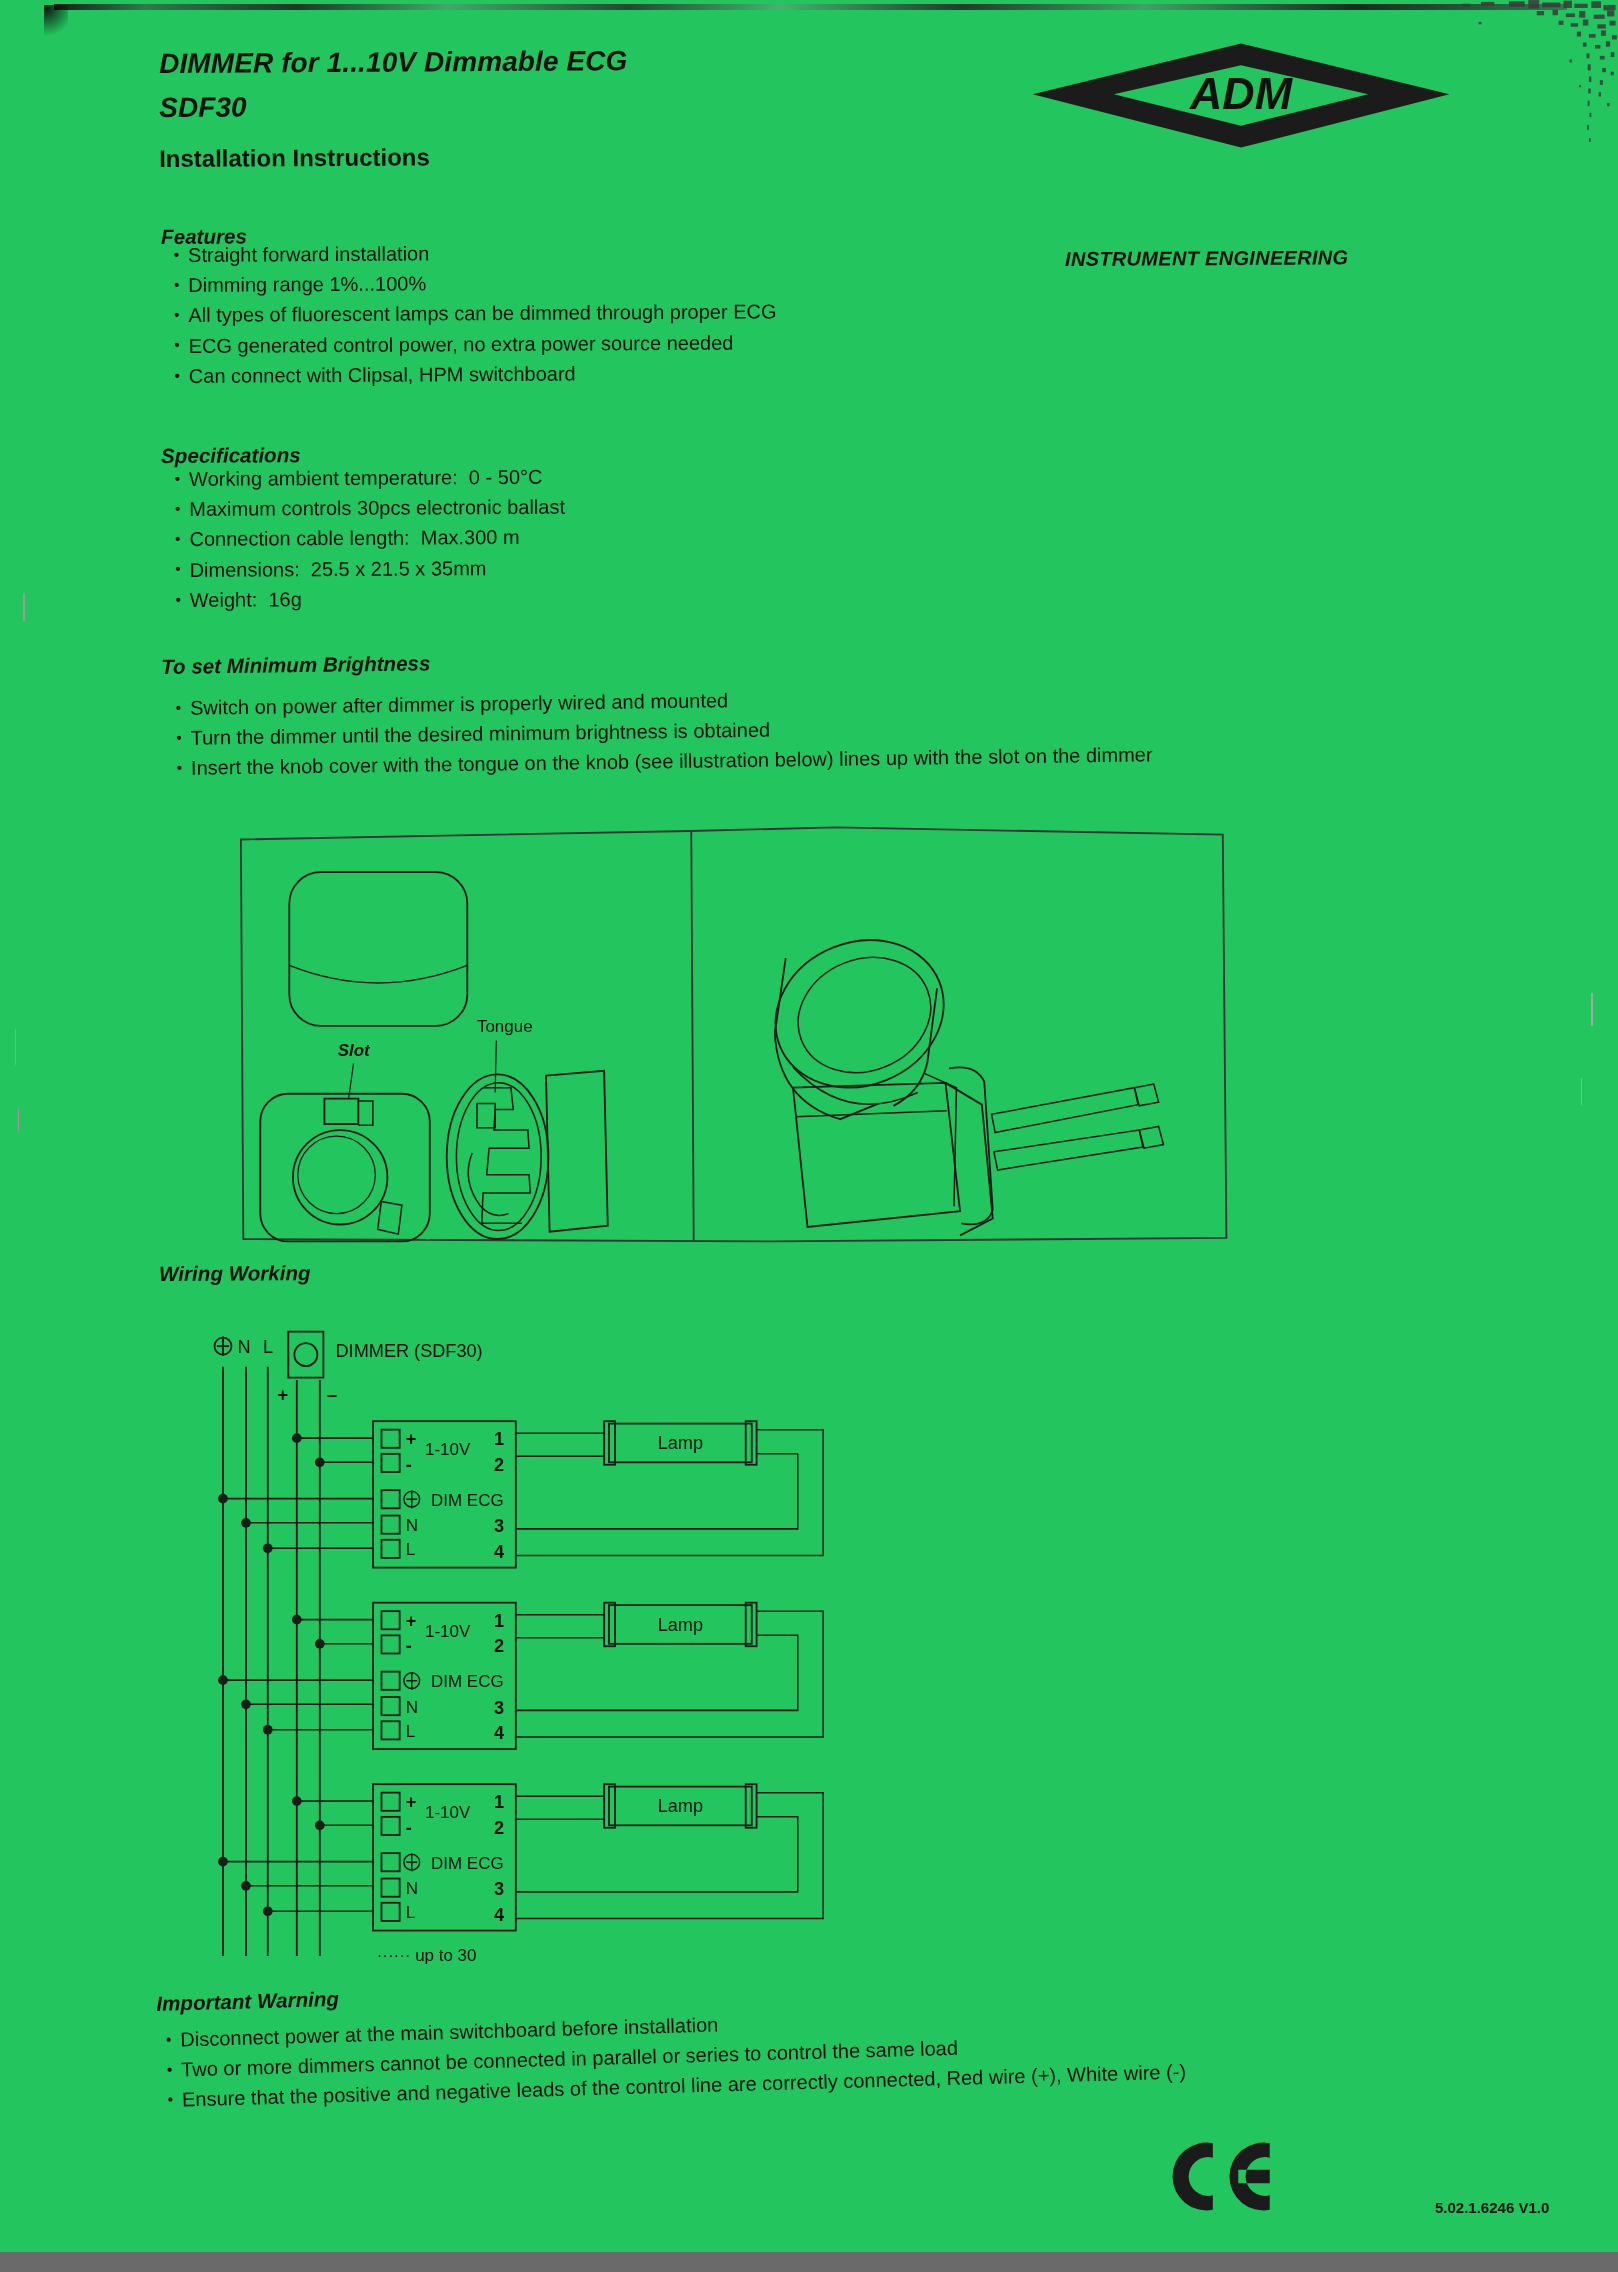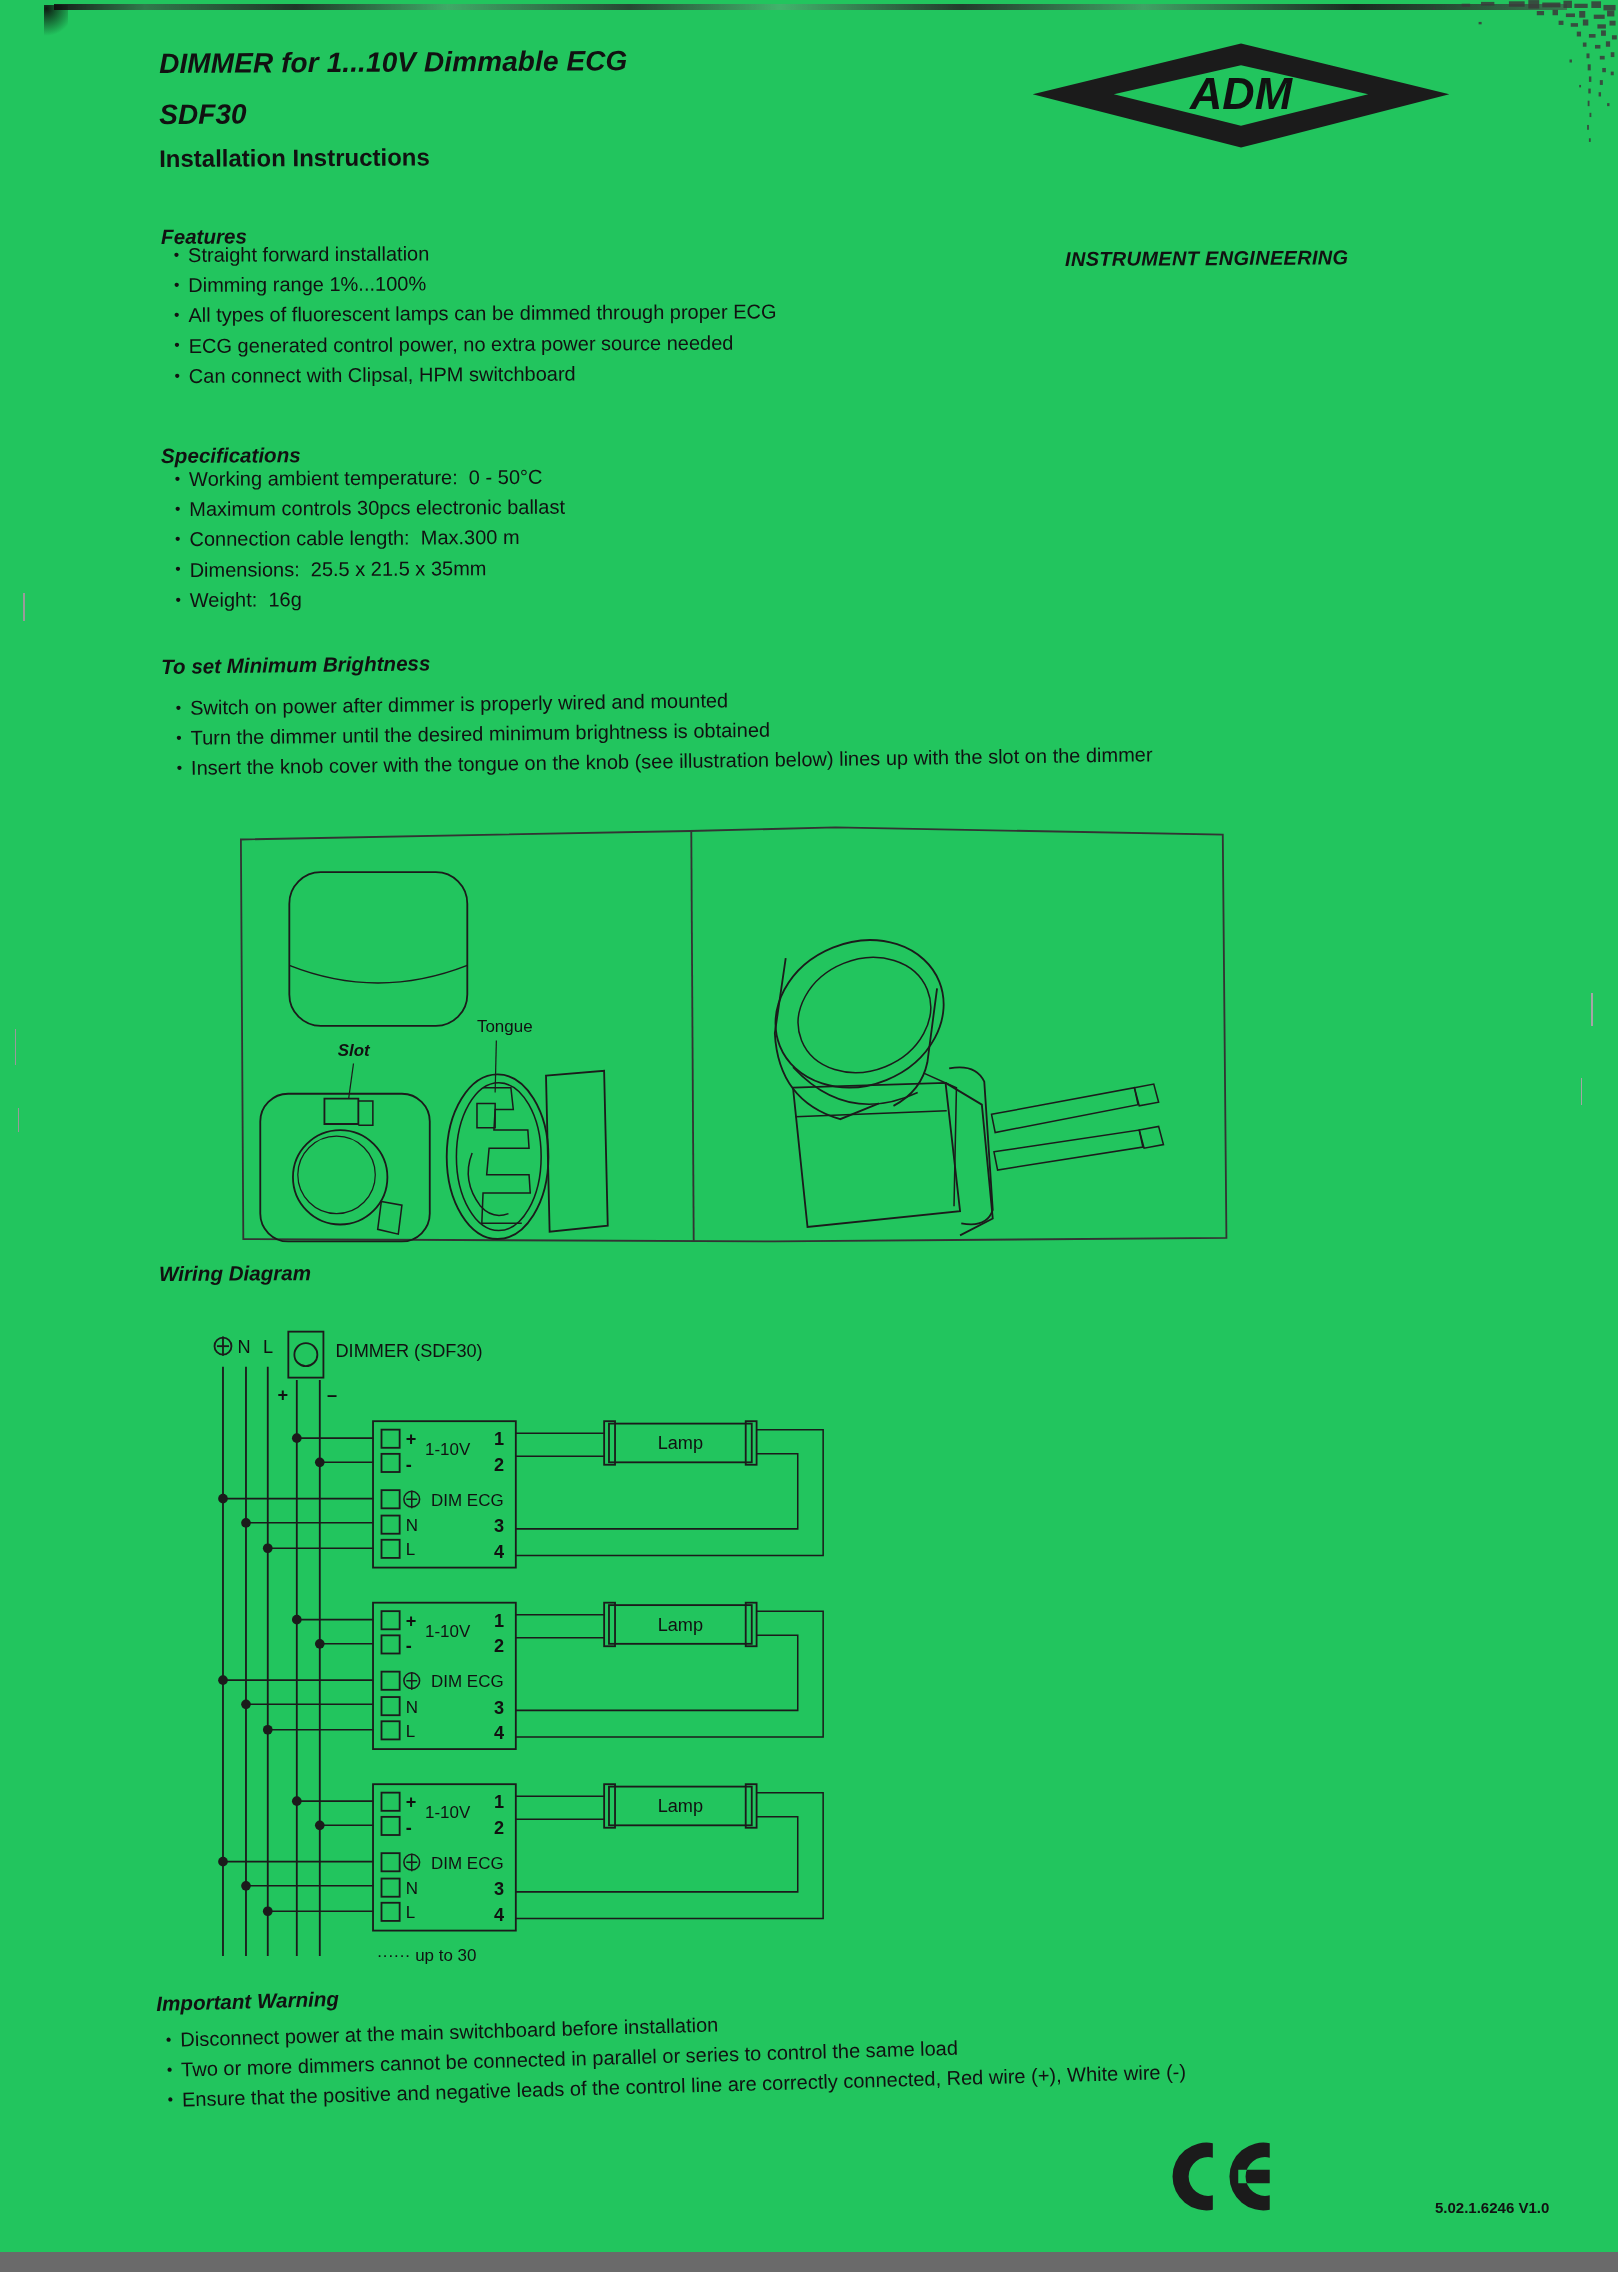--- a/index.html
+++ b/index.html
@@ -144,21 +144,21 @@
     </g>
   </svg>
 
   <div class="scan-left-tick" style="left:23px; top:593px; width:1.8px; height:28px;"></div>
   <div class="scan-left-tick" style="left:14.5px; top:1029px; width:1.8px; height:36px;"></div>
   <div class="scan-left-tick" style="left:18px; top:1108px; width:1.2px; height:24px;"></div>
   <div class="scan-right-tick" style="left:1591px; top:993px; width:1.8px; height:33px;"></div>
   <div class="scan-right-tick" style="left:1581px; top:1078px; width:1.2px; height:27px;"></div>
 
   <div class="h-title warp-s" style="left:159px; top:48px;">DIMMER for 1...10V Dimmable ECG</div>
-  <div class="h-title warp-s" style="left:159px; top:99px;">SDF30</div>
+  <div class="h-title warp-s" style="left:159px; top:92px;">SDF30</div>
   <div class="h-sub warp-s" style="left:159px; top:145px;">Installation Instructions</div>
 
   <div class="logo-wrap" style="left:1029px; top:41px; width:424px; height:109px;">
     <svg width="424" height="109" viewBox="0 0 700 180">
 
       <path d="M350 4 L694 88 L350 176 L6 88 Z
                M350 40 L560 88 L350 140 L140 88 Z" fill="#1b1b1b" fill-rule="evenodd"></path>
       <text x="350" y="112" text-anchor="middle" font-family="Liberation Sans, sans-serif" font-size="74" font-weight="bold" font-style="italic" fill="#111">ADM</text>
     </svg>
   </div>
@@ -246,21 +246,21 @@
         <path d="M1188 420 q44 -8 58 22 l14 212 q-10 30 -52 22" stroke="#1b1b1b" stroke-width="3"></path>
 
         <path d="M1258 496 l236 -44 l6 28 l-236 46 z" stroke="#1b1b1b" stroke-width="2.5"></path>
         <path d="M1494 452 l32 -6 l8 30 l-32 6 z" stroke="#1b1b1b" stroke-width="2.5"></path>
         <path d="M1262 558 l240 -36 l6 28 l-240 38 z" stroke="#1b1b1b" stroke-width="2.5"></path>
         <path d="M1502 522 l32 -6 l8 30 l-32 6 z" stroke="#1b1b1b" stroke-width="2.5"></path>
       </g>
     </svg>
   </div>
 
-  <div class="h-section warp-s" style="left:159px; top:1262px;">Wiring Diagram</div>
+  <div class="h-section warp-s" style="left:159px; top:1262px;">Wiring Working</div>
 
   <div class="wire-svg" style="left:200px; top:1329px; width:726px; height:672px;">
     <svg width="726" height="672" viewBox="0 0 1200 1110" fill="none" stroke="#1b1b1b" stroke-width="3">
 
       <g>
 
         <circle cx="38" cy="28" r="14" stroke="#1b1b1b" stroke-width="3"></circle>
         <line x1="38" y1="12" x2="38" y2="44" stroke="#1b1b1b" stroke-width="3"></line>
         <line x1="28" y1="28" x2="48" y2="28" stroke="#1b1b1b" stroke-width="3"></line>
         <text x="62" y="40" font-family="Liberation Sans, sans-serif" font-size="30" fill="#111" stroke="none">N</text>

